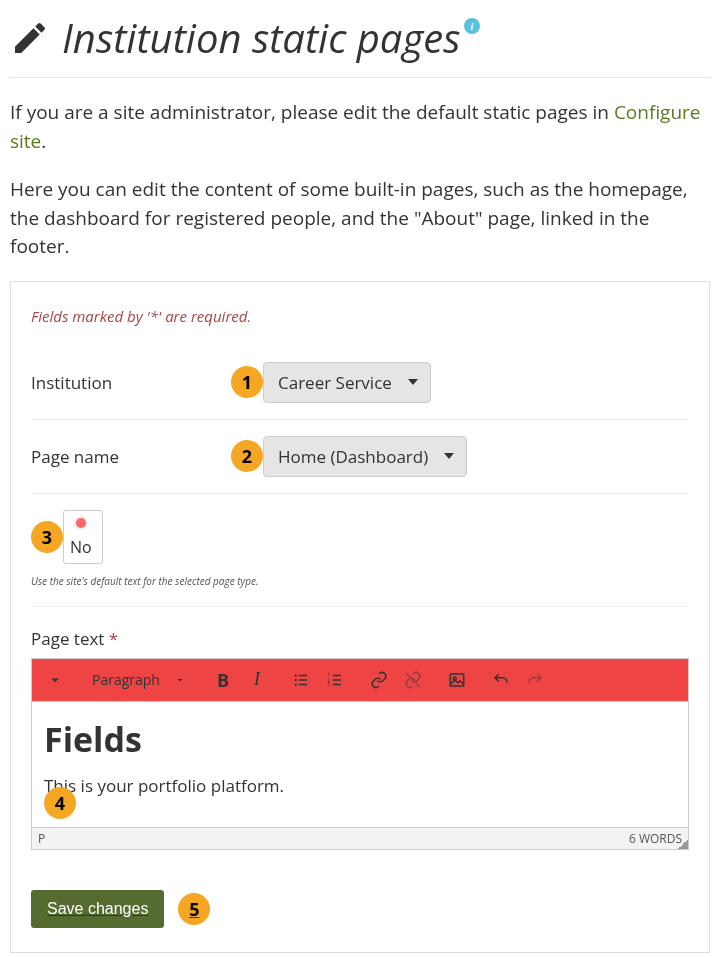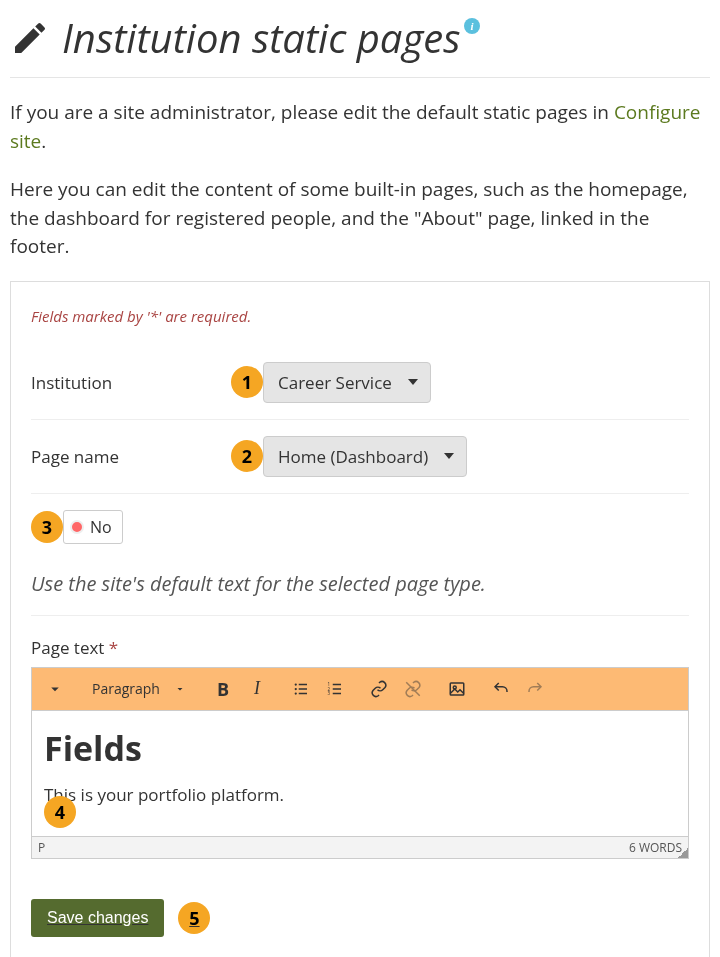--- a/index.html
+++ b/index.html
@@ -114,48 +114,49 @@
   }
   .toggle-box {
     border: 1px solid #ccc;
     border-radius: 3px;
     padding: 5px 10px 5px 6px;
     display: inline-flex;
     align-items: center;
     gap: 6px;
     cursor: pointer;
     font-size: 16px;
+    flex-direction: column;
   }
   .toggle-dot {
     width: 14px;
     height: 14px;
     border-radius: 50%;
     background: #f66;
     border: 2px solid #eee;
   }
   .help-text {
     font-style: italic;
-    font-size: 20px;
+    font-size: 10px;
     color: #555;
-    margin: 20px 0 14px 0;
+    margin: 4px 0 14px 0;
     border-bottom: 1px solid #eee;
     padding-bottom: 18px;
   }
   .req-star { color: #a94442; }
   .page-text-label { margin: 20px 0 8px 0; font-size: 17px; }
   .editor {
     border: 1px solid #ccc;
   }
   .editor-toolbar {
     display: flex;
     align-items: center;
     gap: 4px;
     padding: 6px 8px;
     border-bottom: 1px solid #ccc;
-    background: #fdba74;
+    background: #ef4444;
   }
   .tb-btn {
     width: 30px;
     height: 30px;
     display: inline-flex;
     align-items: center;
     justify-content: center;
     cursor: pointer;
     border-radius: 3px;
     color: #333;

